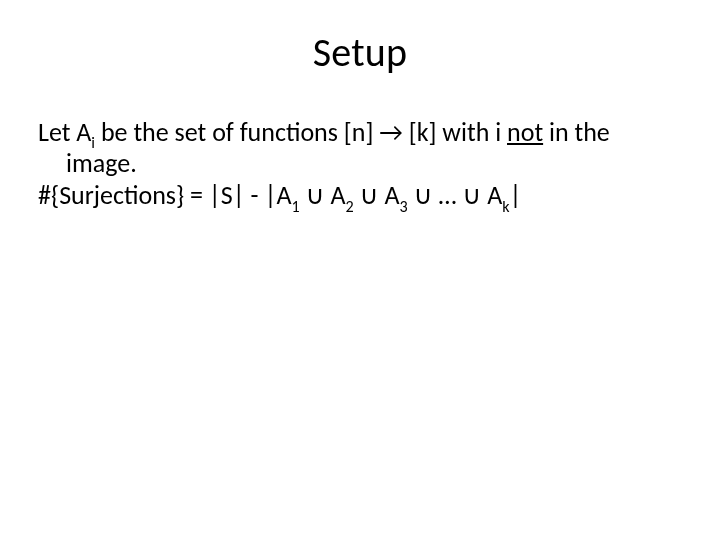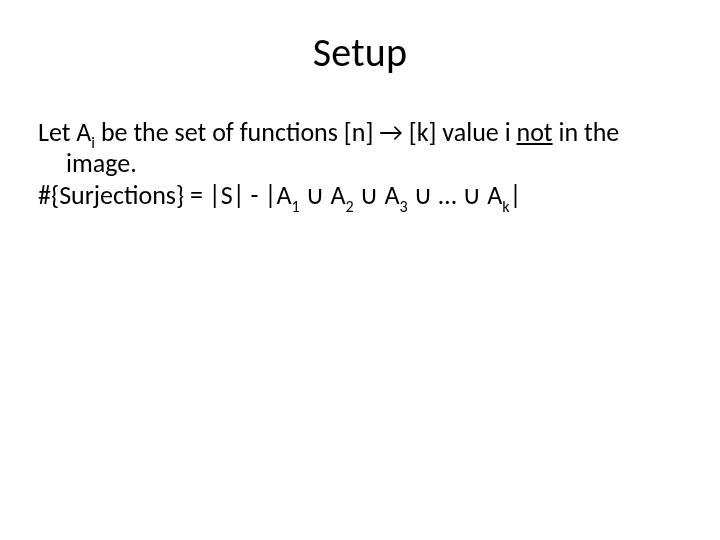--- a/index.html
+++ b/index.html
@@ -46,21 +46,21 @@
 <body>
 
 <div class="slide">
   <h1 class="title">Setup</h1>
 
   <div class="body">
 
 
 
     <div class="para">
-      <span>Let A</span><span class="sub">i</span><span> be the set of functions [n] → [k] value i </span><span class="u">not</span><span> in the image.</span>
+      <span>Let A</span><span class="sub">i</span><span> be the set of functions [n] → [k] with i </span><span class="u">not</span><span> in the image.</span>
     </div>
 
     <div class="para">
       <span>#{Surjections} = |S| - |A</span><span class="sub">1</span><span> ∪ A</span><span class="sub">2</span><span> ∪ A</span><span class="sub">3</span><span> ∪ … ∪ A</span><span class="sub">k</span><span>|</span>
     </div>
 
   </div>
 </div>
 
 </body></html>

